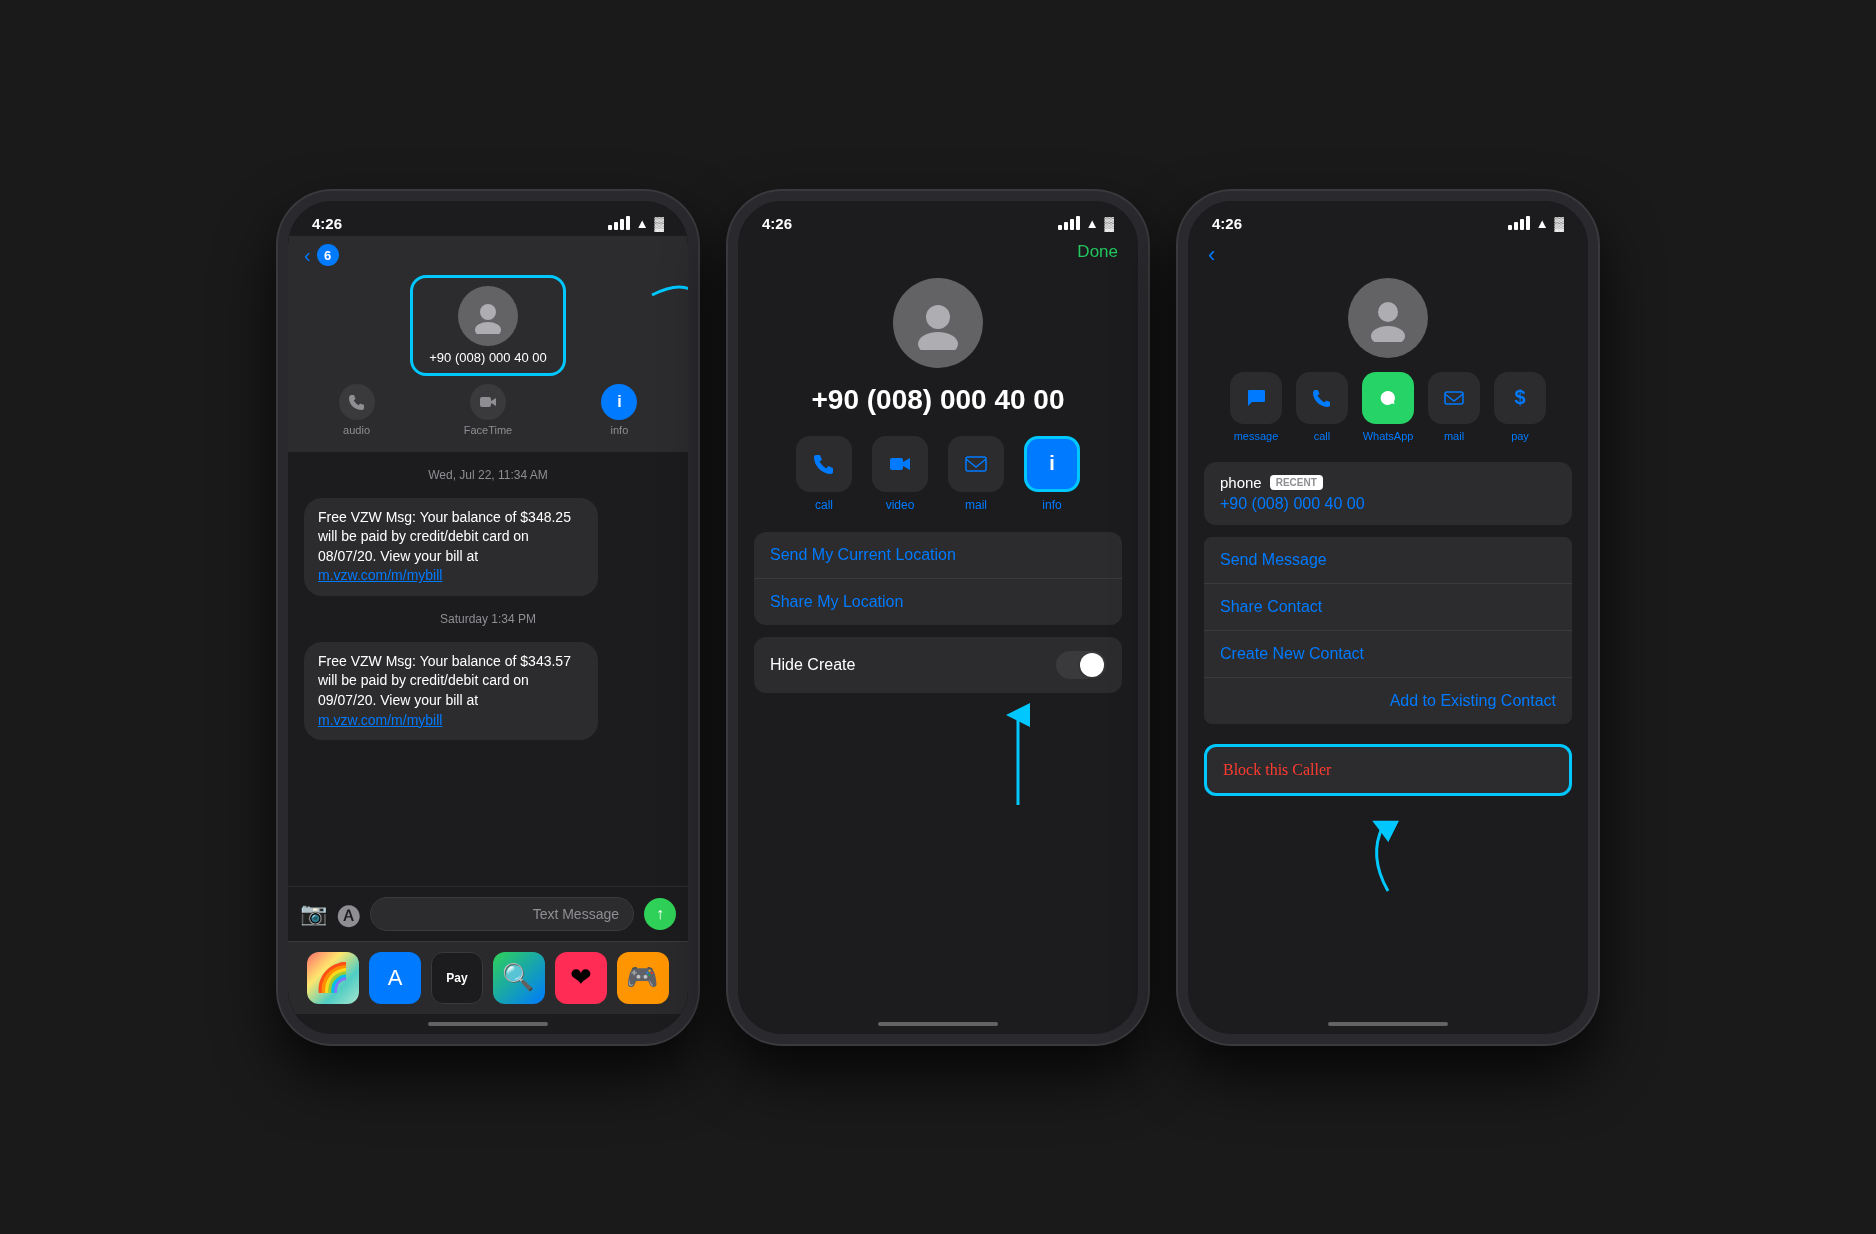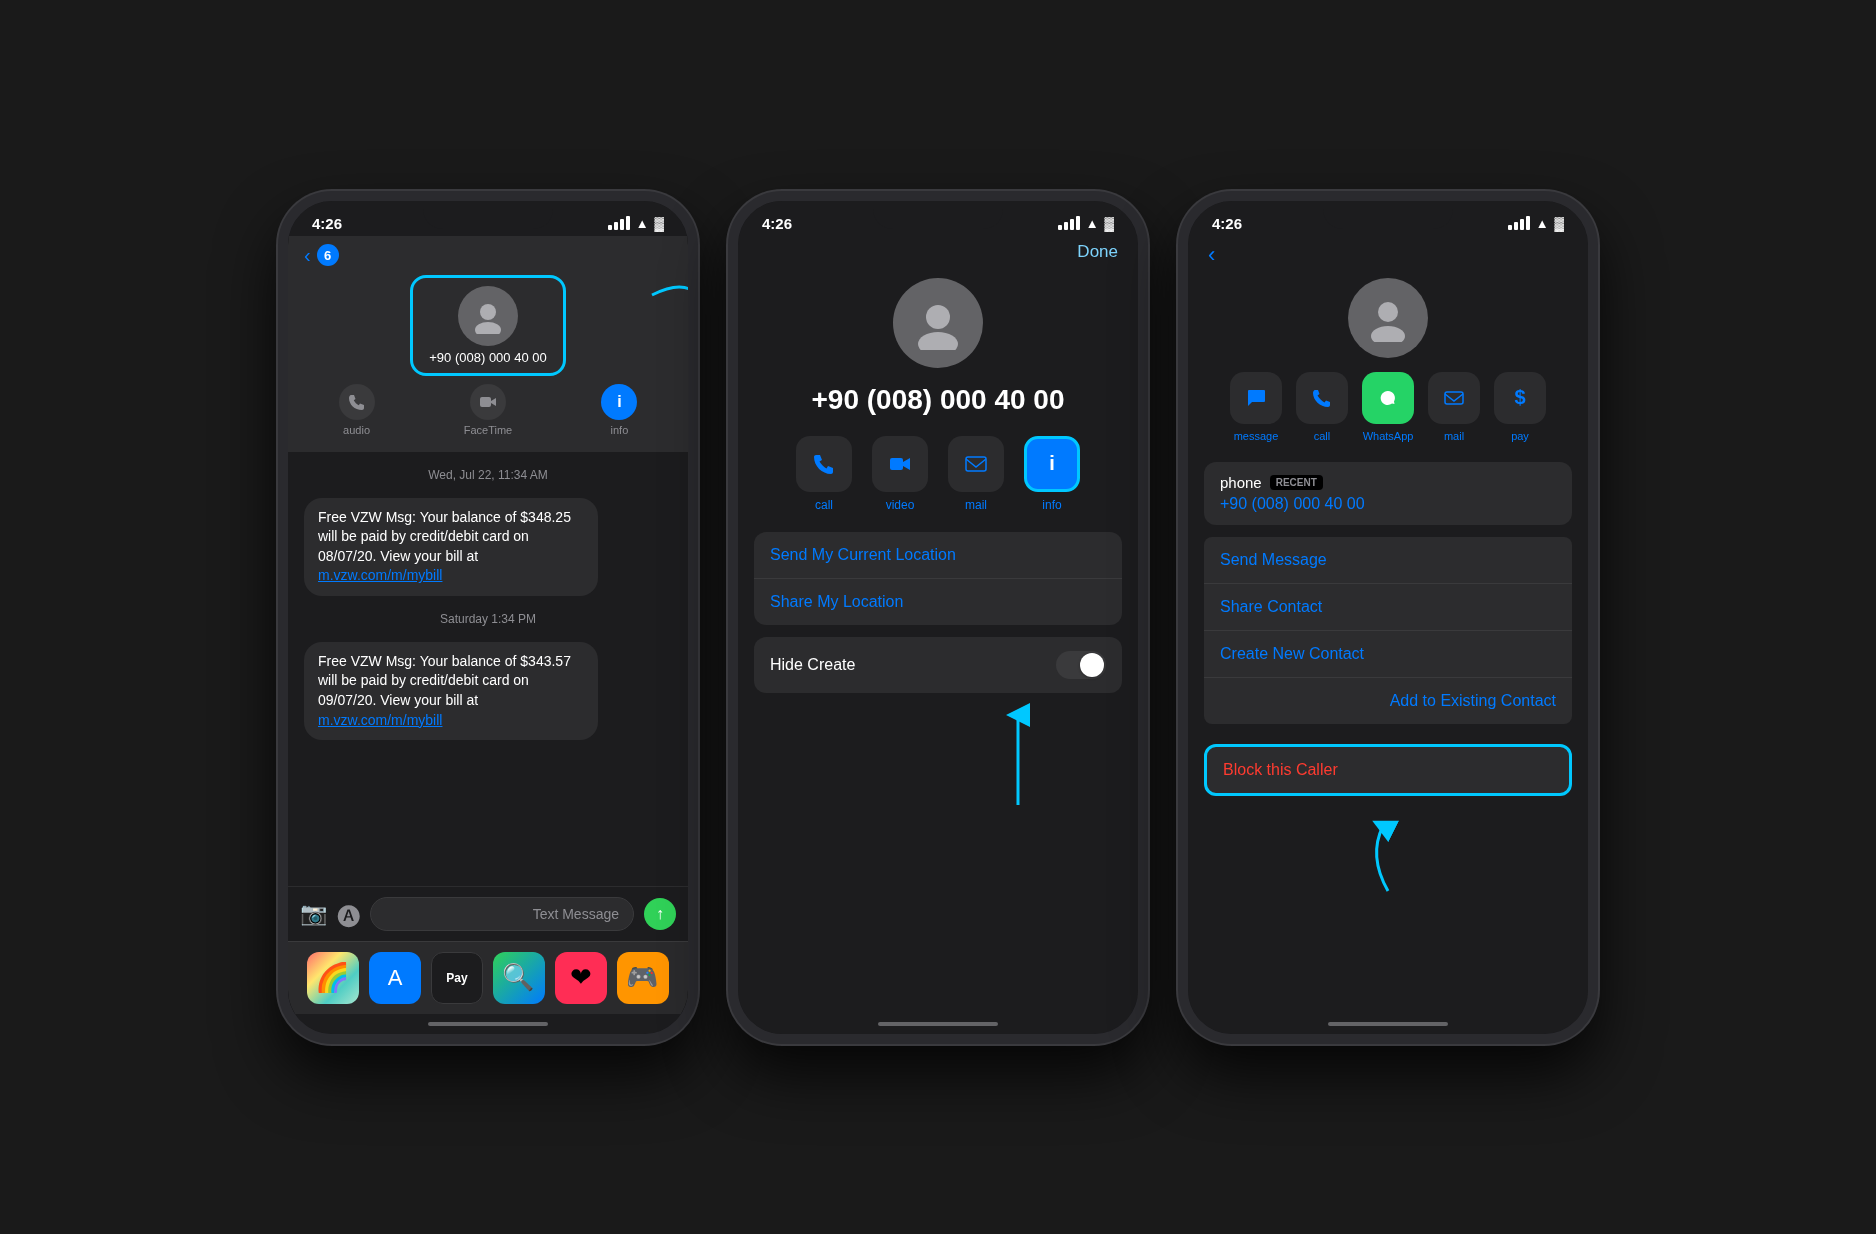--- a/index.html
+++ b/index.html
@@ -301,21 +301,21 @@
       flex-direction: column;
     }
 
     .phone2-header {
       display: flex;
       justify-content: flex-end;
       padding: 6px 20px;
     }
 
     .done-btn {
-      color: #7dd3fc;
+      color: #22c55e;
       font-size: 17px;
       font-weight: 400;
     }
 
     .contact-avatar-large {
       width: 90px;
       height: 90px;
       background: #636366;
       border-radius: 50%;
       display: flex;
@@ -498,21 +498,21 @@
       gap: 8px;
       margin-bottom: 4px;
     }
 
     .phone-label {
       color: white;
       font-size: 15px;
     }
 
     .recent-badge {
-      background: #000000;
+      background: #ffffff;
       color: #8e8e93;
       font-size: 10px;
       padding: 2px 6px;
       border-radius: 4px;
       font-weight: 600;
     }
 
     .phone-number-blue {
       color: #007AFF;
       font-size: 16px;
@@ -544,20 +544,21 @@
       background: #2c2c2e;
       border-radius: 12px;
       overflow: hidden;
       border: 3px solid #00C8FF;
     }
 
     .block-item {
       padding: 14px 16px;
       color: #FF3B30;
       font-size: 16px;
+      font-family: Liberation Serif, serif;
     }
 
     
     .phone-wrapper {
       position: relative;
     }
 
     
     .side-button {
       position: absolute;

